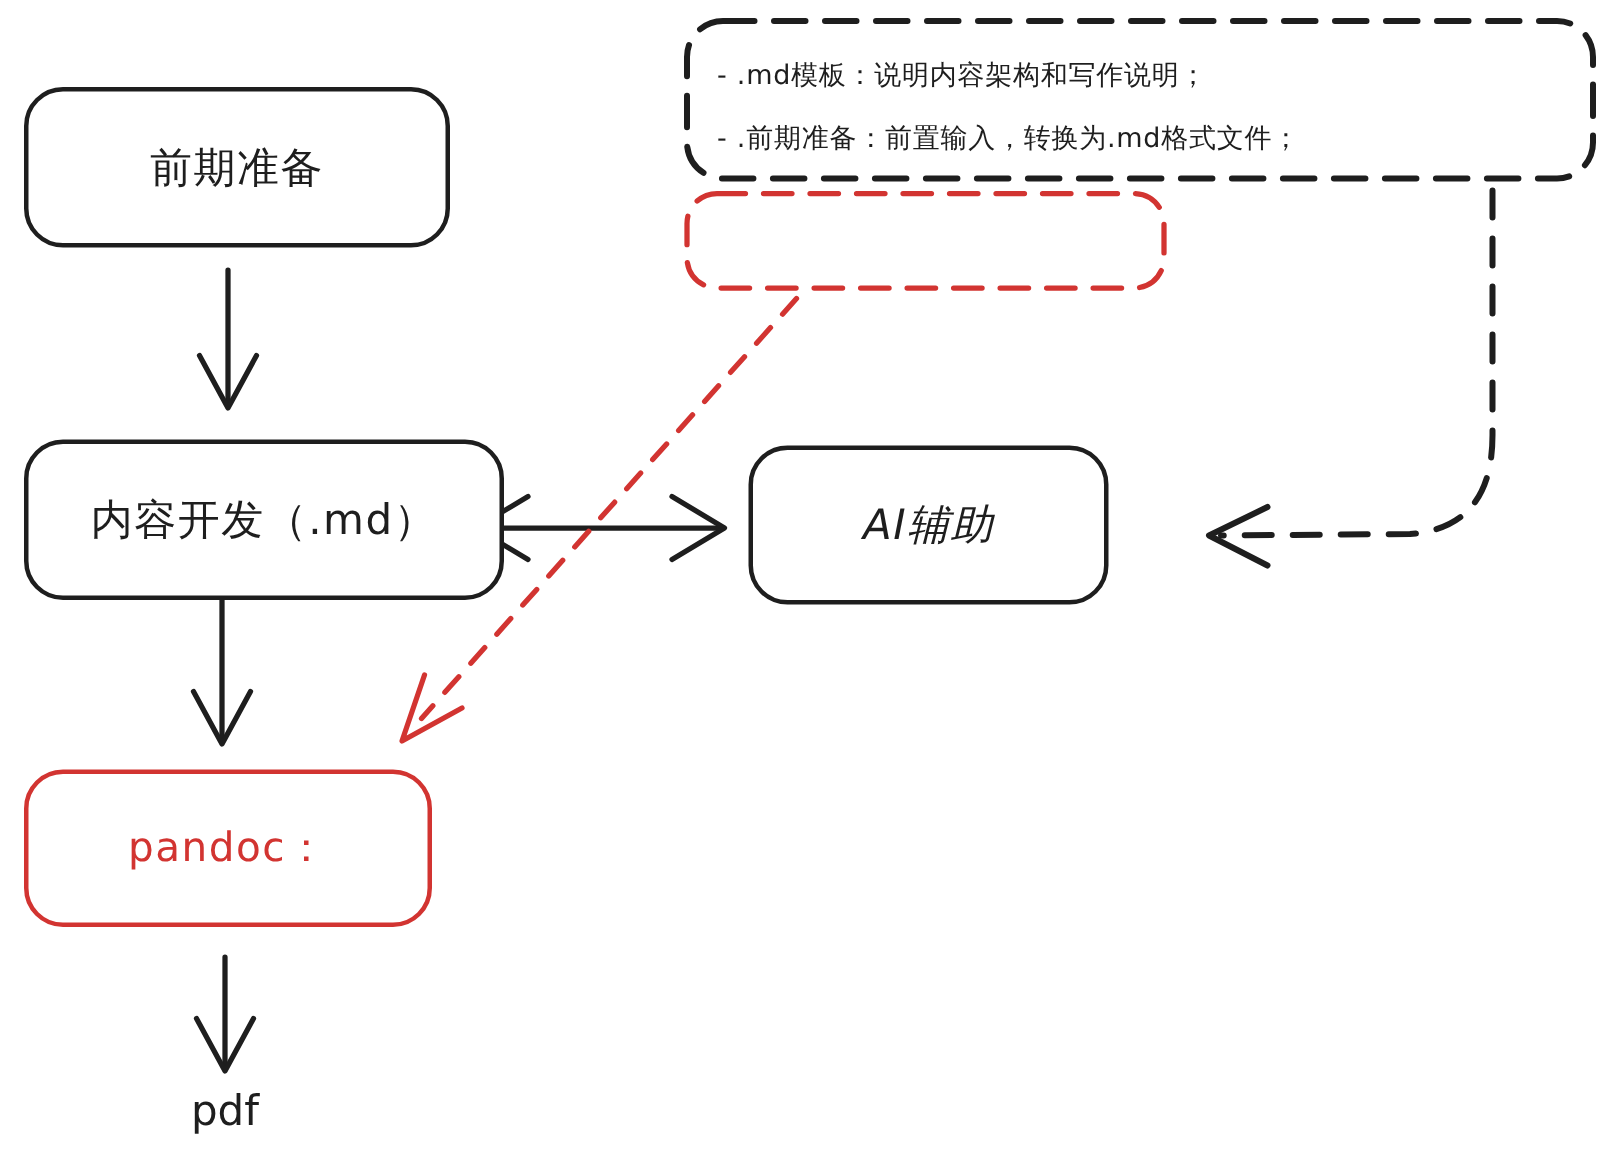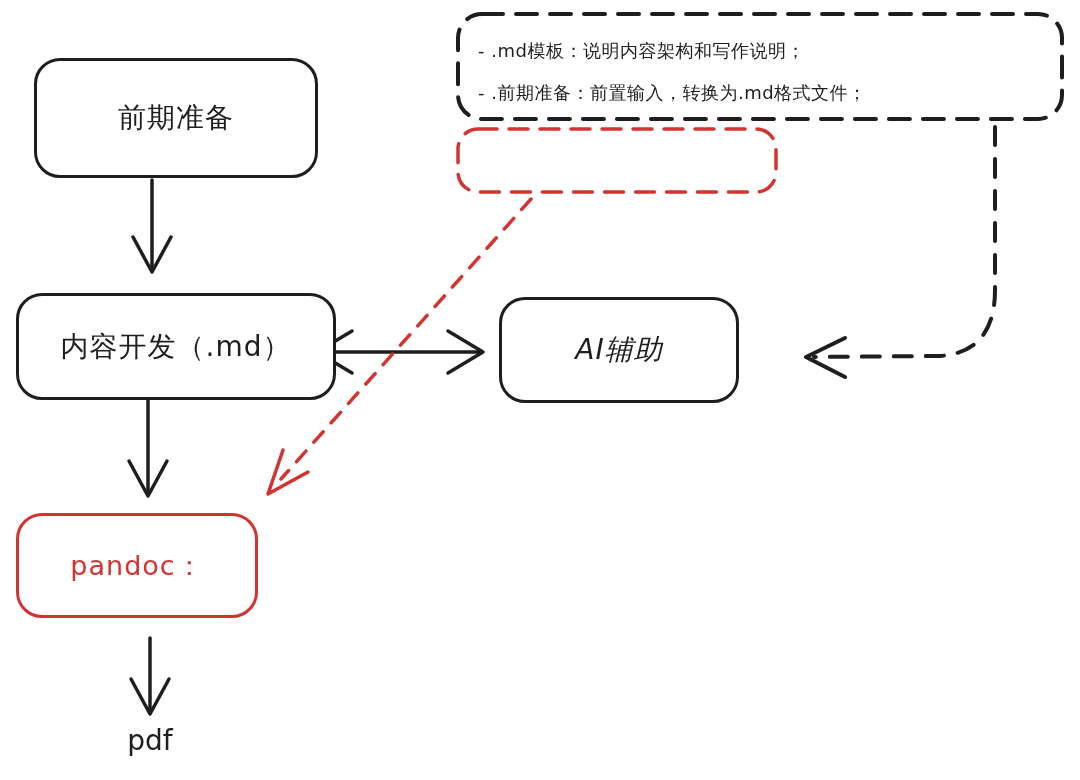--- a/index.html
+++ b/index.html
@@ -27,24 +27,24 @@
     border-radius: 26px;
     background: #ffffff;
     font-size: 28px;
     letter-spacing: 1px;
     box-sizing: border-box;
   }
   .node.red {
     border-color: #d23431;
     color: #d23431;
   }
-  .node-prep      { left: 34px;  top: 58px;  width: 284px; height: 120px; }
+  .node-prep      { left: 16px;  top: 58px;  width: 284px; height: 107px; }
   .node-content   { left: 16px;  top: 293px; width: 320px; height: 107px; }
   .node-ai        { left: 499px; top: 297px; width: 240px; height: 106px; font-style: italic; }
-  .node-pandoc    { left: 16px;  top: 513px; width: 242px; height: 105px; line-height: 38px; font-size: 27px; }
+  .node-pandoc    { left: 16px;  top: 513px; width: 272px; height: 105px; line-height: 38px; font-size: 27px; }
   .note-text {
     position: absolute;
     font-size: 18px;
     letter-spacing: 0.5px;
     white-space: nowrap;
   }
   .note-md {
     left: 478px; top: 30px;
     line-height: 42px;
     color: #1e1e1e;

